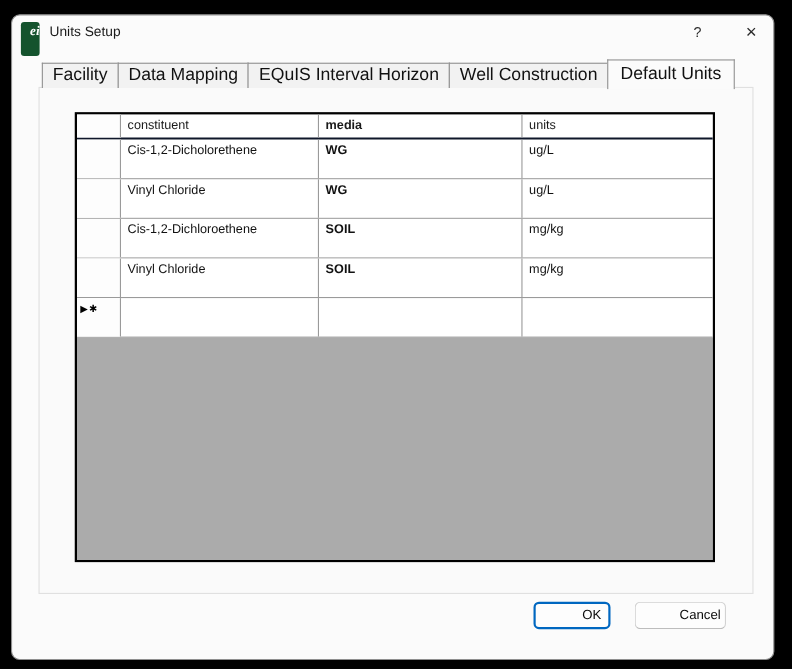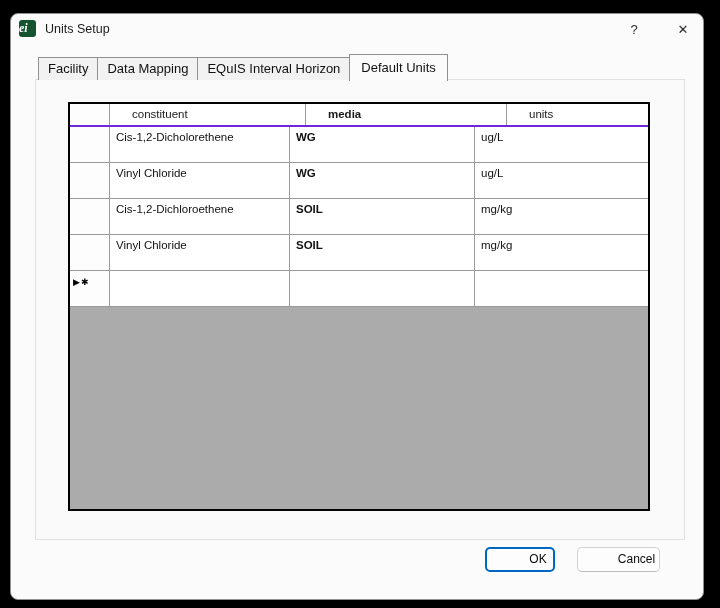--- a/index.html
+++ b/index.html
@@ -7,58 +7,58 @@
   .stage { position:relative; width:720px; height:608px; background:#000; overflow:hidden; }
 
   .dialog {
     position:absolute; left:10px; top:13px; width:694px; height:587px;
     background:#fbfbfb; border:1px solid #8f8f8f; border-radius:8px;
   }
 
   
   .titlebar { position:absolute; left:0; top:0; width:100%; height:32px; }
   .app-icon {
-    position:absolute; left:8px; top:6px; width:17px; height:17px;
+    position:absolute; left:8px; top:6px; width:17px; height:31px;
     background:#14532d; border-radius:3px; color:#fff;
     font-family:"Liberation Serif", serif; font-style:italic; font-weight:bold;
-    font-size:12px; line-height:16px; text-align:left;
+    font-size:12px; line-height:16px; text-align:right;
   }
   .title-text {
     position:absolute; left:34px; top:6px; font-size:12.5px; color:#1a1a1a; line-height:18px;
   }
   .tb-btn {
     position:absolute; top:4px; width:30px; height:24px; text-align:center;
     line-height:24px; color:#2b2b2b; cursor:default;
   }
   .tb-help { left:608px; font-size:13px; }
   .tb-close { left:657px; font-size:13px; }
 
   
   .tabstrip { position:absolute; left:27px; top:39px; height:27px; display:flex; align-items:flex-end; }
   .tab {
     height:23px; padding:0 9px; background:#f2f2f2; border:1px solid #919191; border-bottom:none;
-    font-size:13px; color:#111; line-height:22px; margin-right:-1px; position:relative; z-index:1;
+    font-size:16px; color:#111; line-height:22px; margin-right:-1px; position:relative; z-index:1;
   }
   .tab.selected {
     height:27px; padding:0 11px; background:#fbfbfb; line-height:25px; z-index:3; margin-bottom:-1px;
   }
 
   
   .tabpanel {
     position:absolute; left:24px; top:65px; width:650px; height:461px;
     border:1px solid #e0e0e0; background:#fafafa; z-index:0;
   }
 
   
   .grid {
     position:absolute; left:57px; top:88px; width:582px; height:409px;
     border:2px solid #000; background:#ababab; z-index:2; overflow:hidden;
   }
   .g-row { display:flex; width:100%; background:#fff; }
-  .g-header { height:23px; border-bottom:2px solid #6d28d9;gap:16px; }
+  .g-header { height:23px; border-bottom:2px solid #0f172a; }
   .g-data { height:36px; border-bottom:1px solid #9a9a9a; }
   .g-cell {
     border-right:1px solid #9a9a9a; padding:0 0 0 6px; font-size:11.5px; color:#111;
     line-height:21px; white-space:nowrap; overflow:hidden;
   }
   .g-header .g-cell { line-height:20px; color:#1a1a1a; }
   .c-rowhdr { width:40px; background:#fdfdfd; padding-left:3px; }
   .c-const  { width:180px; }
   .c-media  { width:185px;font-weight:bold; }
   .c-units  { flex:1; border-right:none; }
@@ -83,20 +83,21 @@
       <div class="app-icon">ei</div>
       <div class="title-text">Units Setup</div>
       <div class="tb-btn tb-help">?</div>
       <div class="tb-btn tb-close">✕</div>
     </div>
 
     <div class="tabstrip">
       <div class="tab">Facility</div>
       <div class="tab">Data Mapping</div>
       <div class="tab">EQuIS Interval Horizon</div>
+      <div class="tab">Well Construction</div>
       <div class="tab selected">Default Units</div>
     </div>
 
     <div class="tabpanel"></div>
 
     <div class="grid">
 
       <div class="g-row g-header">
         <div class="g-cell c-rowhdr"></div>
         <div class="g-cell c-const">constituent</div>

